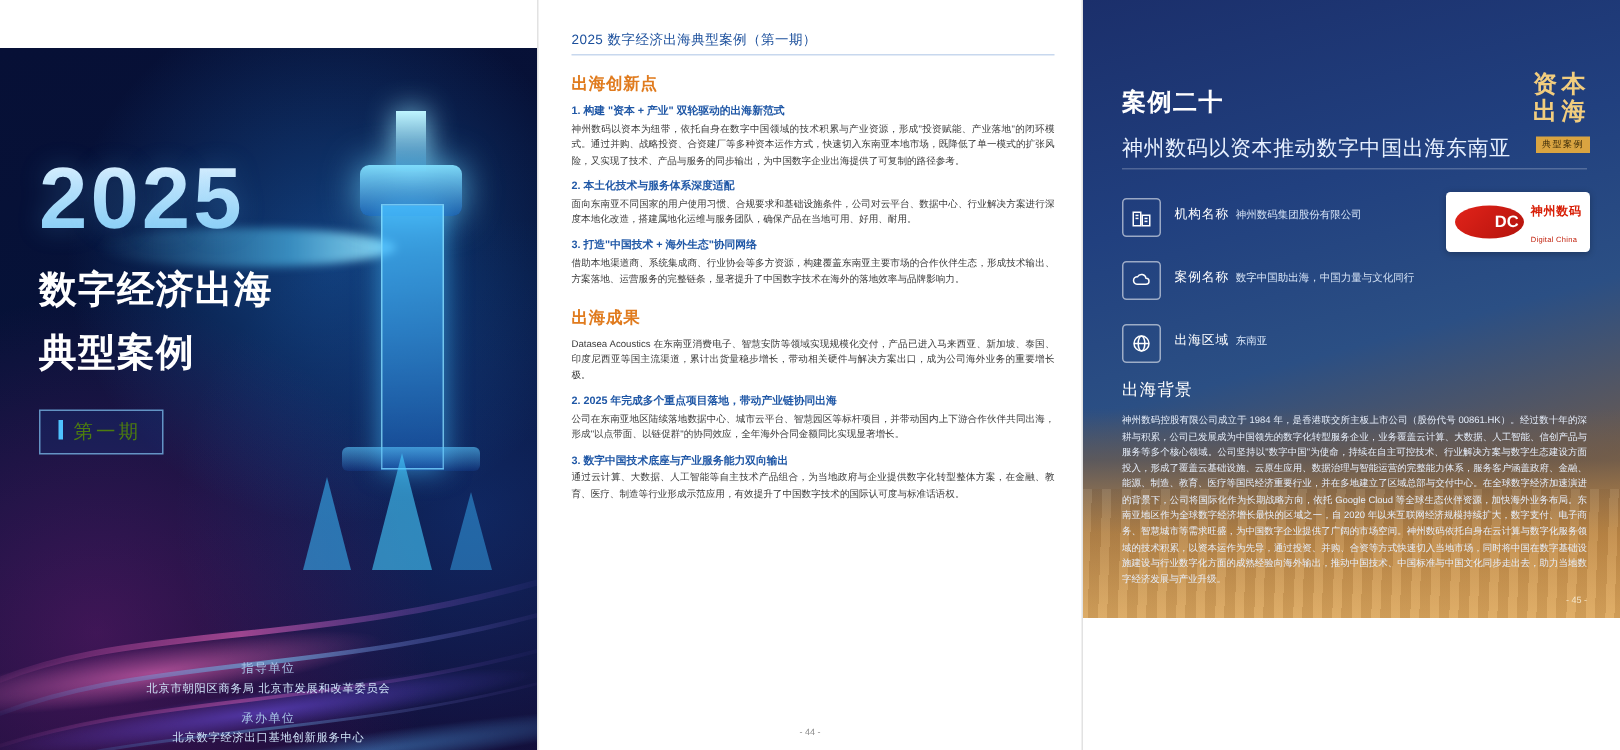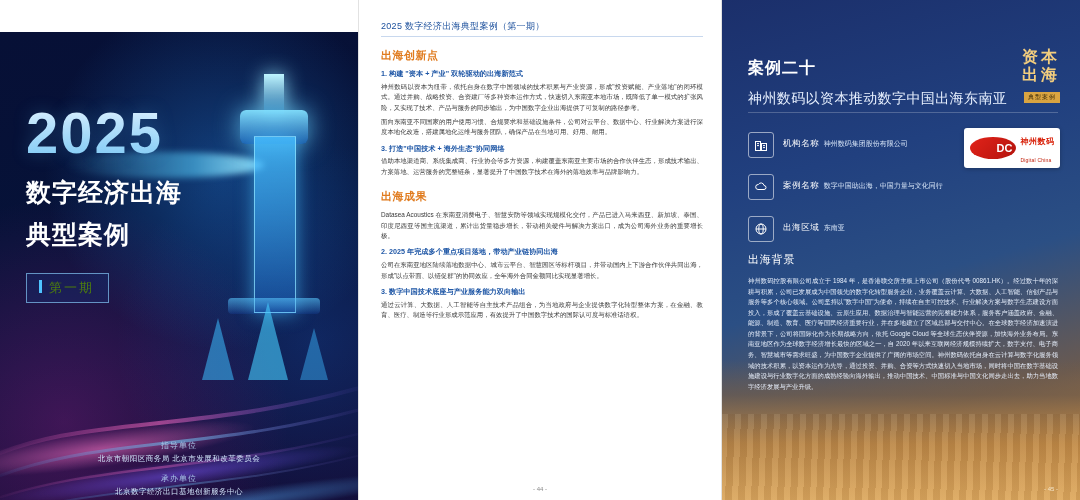--- a/index.html
+++ b/index.html
@@ -66,21 +66,21 @@
   .mid-head .ht{position:absolute;left:22px;top:20px;font-size:9px;color:#1b4f9c;letter-spacing:.3px;}
   .mid-head .hl{position:absolute;left:22px;right:18px;top:36px;height:1px;background:#c8d8ee;}
   .mid-body{position:absolute;left:22px;right:18px;top:48px;bottom:26px;}
   .sec-h{font-size:11px;font-weight:bold;color:#e07b1e;margin:0 0 6px 0;letter-spacing:.5px;}
   .sec-h2{font-size:11px;font-weight:bold;color:#e07b1e;margin:12px 0 6px 0;letter-spacing:.5px;}
   .p-h{font-size:7.2px;font-weight:bold;color:#1f57a6;margin:6px 0 2px 0;line-height:1.5;}
   .p-t{font-size:6.4px;color:#3a3a3a;line-height:1.62;text-align:justify;margin:0 0 4px 0;}
   .mid-foot{position:absolute;left:0;right:0;bottom:8px;text-align:center;font-size:6px;color:#8b8b8b;}
 
   
-  .right{position:relative;width:358px;height:500px;overflow:hidden;}
+  .right{position:relative;width:358px;height:412px;overflow:hidden;}
   .r-bg{position:absolute;inset:0;background:linear-gradient(165deg,#1b2f6b 0%,#21407f 32%,#2b4f84 55%,#6a5a50 78%,#c98a42 100%);}
   .r-photo{position:absolute;left:0;right:0;bottom:0;height:140px;
      background:linear-gradient(180deg,rgba(40,60,110,0) 0%,rgba(120,95,70,.55) 25%,rgba(196,140,70,.85) 60%,rgba(222,170,96,.95) 100%);}
   .r-photo:after{content:"";position:absolute;left:0;right:0;bottom:0;height:86px;
      background:repeating-linear-gradient(92deg, rgba(255,225,180,.14) 0 6px, rgba(120,80,40,.16) 6px 13px);
      opacity:.8;}
   .r-head{position:absolute;left:26px;top:58px;right:22px;}
   .r-case-no{font-size:16px;font-weight:bold;color:#ffffff;letter-spacing:1px;}
   .r-case-title{margin-top:9px;font-size:14px;color:#e8f1ff;letter-spacing:.4px;line-height:1.5;}
   .r-badge{position:absolute;right:20px;top:48px;text-align:right;}
@@ -169,20 +169,21 @@
   <section class="mid">
     <div class="mid-head">
       <div class="ht">2025 数字经济出海典型案例（第一期）</div>
       <div class="hl"></div>
     </div>
     <div class="mid-body">
 
       <div class="sec-h">出海创新点</div>
       <div class="p-h">1. 构建 "资本 + 产业" 双轮驱动的出海新范式</div>
       <div class="p-t">神州数码以资本为纽带，依托自身在数字中国领域的技术积累与产业资源，形成"投资赋能、产业落地"的闭环模式。通过并购、战略投资、合资建厂等多种资本运作方式，快速切入东南亚本地市场，既降低了单一模式的扩张风险，又实现了技术、产品与服务的同步输出，为中国数字企业出海提供了可复制的路径参考。</div>
+      <div class="p-h">2. 本土化技术与服务体系深度适配</div>
       <div class="p-t">面向东南亚不同国家的用户使用习惯、合规要求和基础设施条件，公司对云平台、数据中心、行业解决方案进行深度本地化改造，搭建属地化运维与服务团队，确保产品在当地可用、好用、耐用。</div>
       <div class="p-h">3. 打造"中国技术 + 海外生态"协同网络</div>
       <div class="p-t">借助本地渠道商、系统集成商、行业协会等多方资源，构建覆盖东南亚主要市场的合作伙伴生态，形成技术输出、方案落地、运营服务的完整链条，显著提升了中国数字技术在海外的落地效率与品牌影响力。</div>
 
       <div class="sec-h2">出海成果</div>
       <div class="p-t">Datasea Acoustics 在东南亚消费电子、智慧安防等领域实现规模化交付，产品已进入马来西亚、新加坡、泰国、印度尼西亚等国主流渠道，累计出货量稳步增长，带动相关硬件与解决方案出口，成为公司海外业务的重要增长极。</div>
       <div class="p-h">2. 2025 年完成多个重点项目落地，带动产业链协同出海</div>
       <div class="p-t">公司在东南亚地区陆续落地数据中心、城市云平台、智慧园区等标杆项目，并带动国内上下游合作伙伴共同出海，形成"以点带面、以链促群"的协同效应，全年海外合同金额同比实现显著增长。</div>
       <div class="p-h">3. 数字中国技术底座与产业服务能力双向输出</div>
       <div class="p-t">通过云计算、大数据、人工智能等自主技术产品组合，为当地政府与企业提供数字化转型整体方案，在金融、教育、医疗、制造等行业形成示范应用，有效提升了中国数字技术的国际认可度与标准话语权。</div>

